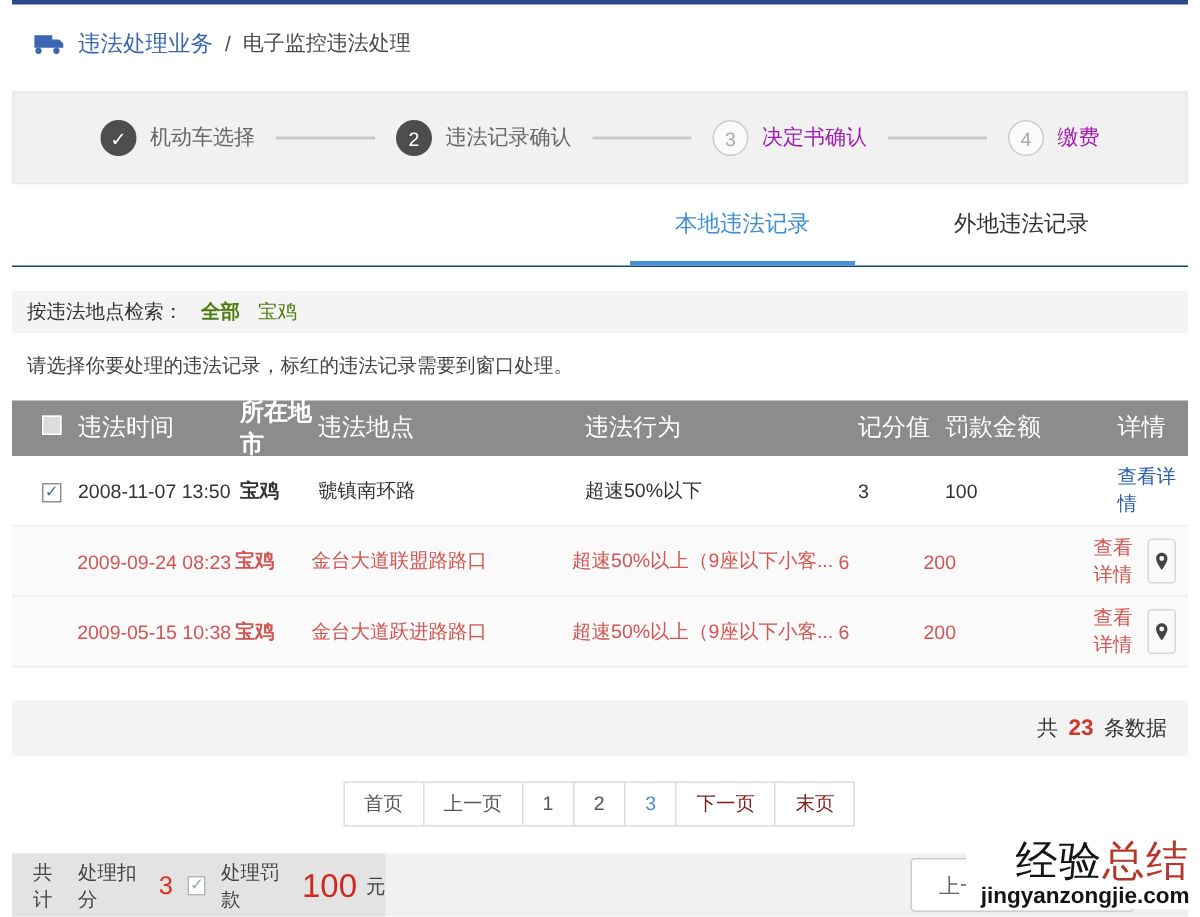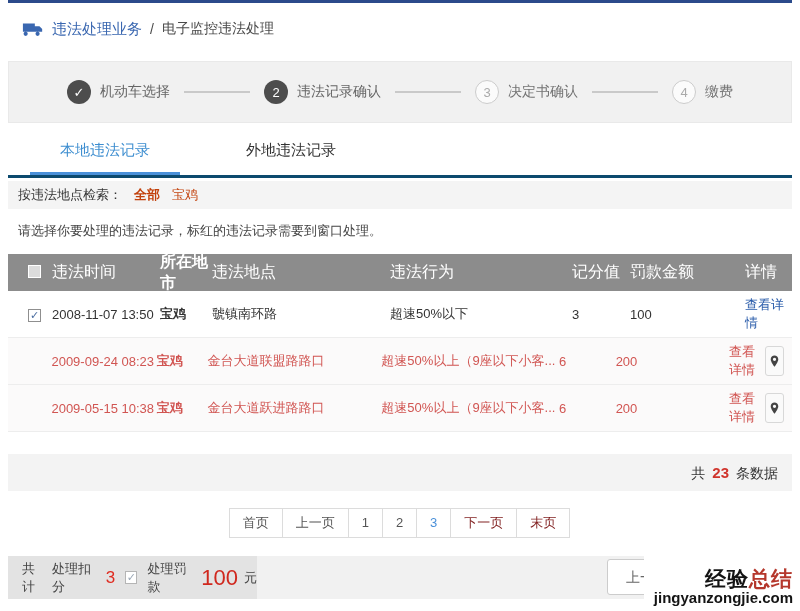--- a/index.html
+++ b/index.html
@@ -23,33 +23,33 @@
     display:flex; align-items:center; justify-content:center;
   }
   .step { display:flex; align-items:center; gap:9px; }
   .circle {
     width:24px; height:24px; border-radius:50%; font-size:13px;
     display:flex; align-items:center; justify-content:center;
   }
   .circle.done, .circle.active { background:#4d4d4d; color:#fff; }
   .circle.pending { background:#fbfbfb; border:1px solid #ccc; color:#aaa; }
   .step-label { font-size:14px; color:#666; }
-  .step.pending .step-label { color:#737373; }
+  .step.pending .step-label { color:#a21caf; }
   .connector { width:66px; height:2px; background:#c9c9c9; margin:0 14px; }
 
   
-  .tabbar { background:#fff; height:55px; display:flex; padding-left:22px; border-bottom:3px solid #0c4a6e; }
+  .tabbar { background:#fff; height:55px; display:flex; padding-left:22px; border-bottom:1px solid #0c4a6e;justify-content:flex-end; }
   .tab { width:150px; text-align:center; line-height:53px; font-size:15px; color:#333; position:relative; margin-right:36px; cursor:pointer; }
   .tab.active { color:#3e8ed0; }
   .tab.active::after { content:""; position:absolute; left:0; right:0; bottom:0; height:3px; background:#4a90d9; }
 
   
-  .filter { margin-top:3px; background:#f4f4f4; padding:5px 10px; font-size:13px; display:flex; gap:12px; align-items:center; }
+  .filter { margin-top:16px; background:#f4f4f4; padding:5px 10px; font-size:13px; display:flex; gap:12px; align-items:center; }
   .filter-label { color:#333; }
-  .filter a { text-decoration:none; color:#c2410c; }
+  .filter a { text-decoration:none; color:#4d7c0f; }
   .filter .opt-all { font-weight:bold; }
 
   .notice { margin:13px 0 14px 10px; font-size:13px; color:#444; }
 
   
   .thead { display:flex; align-items:center; height:37px; background:#8c8c8c; color:#fff; font-size:16px; }
   .trow  { display:flex; align-items:center; height:47px; border-bottom:1px solid #ededed; font-size:13px; background:#fff; }
   .trow.red { color:#d15552; background:#fbfafa; }
   .c-check { width:44px; padding-left:20px; }
   .c-time { width:108px; }
@@ -93,21 +93,21 @@
   .fine-val { color:#d0281e; font-size:22px; }
   .totals .checkbox { border-color:#b5b5b5; color:#9aa7b5; margin:0 4px; }
   .prev-btn {
     position:absolute; right:36px; top:3px; width:149px; height:36px;
     background:#fff; border:1px solid #ccc; border-radius:3px; color:#666; font-size:14px;
     text-align:left; padding-left:18px; line-height:34px; cursor:pointer;
   }
 
   
   .watermark { position:absolute; right:5px; bottom:5px; background:#fff; padding:1px 2px 1px 10px; text-align:right; z-index:5; }
-  .wm-line1 { font-size:21px; font-weight:bold; letter-spacing:1px; line-height:1.1;margin-top:39px; }
+  .wm-line1 { font-size:28px; font-weight:normal; letter-spacing:1px; line-height:1.1;margin-top:39px; }
   .wm-black { color:#141414; }
   .wm-red { color:#b5372c; }
   .wm-line2 { font-size:15px; font-weight:bold; color:#141414; line-height:1.0; }
 </style>
 </head>
 <body>
 
 <div class="page">
   <div class="topbar"></div>
 

